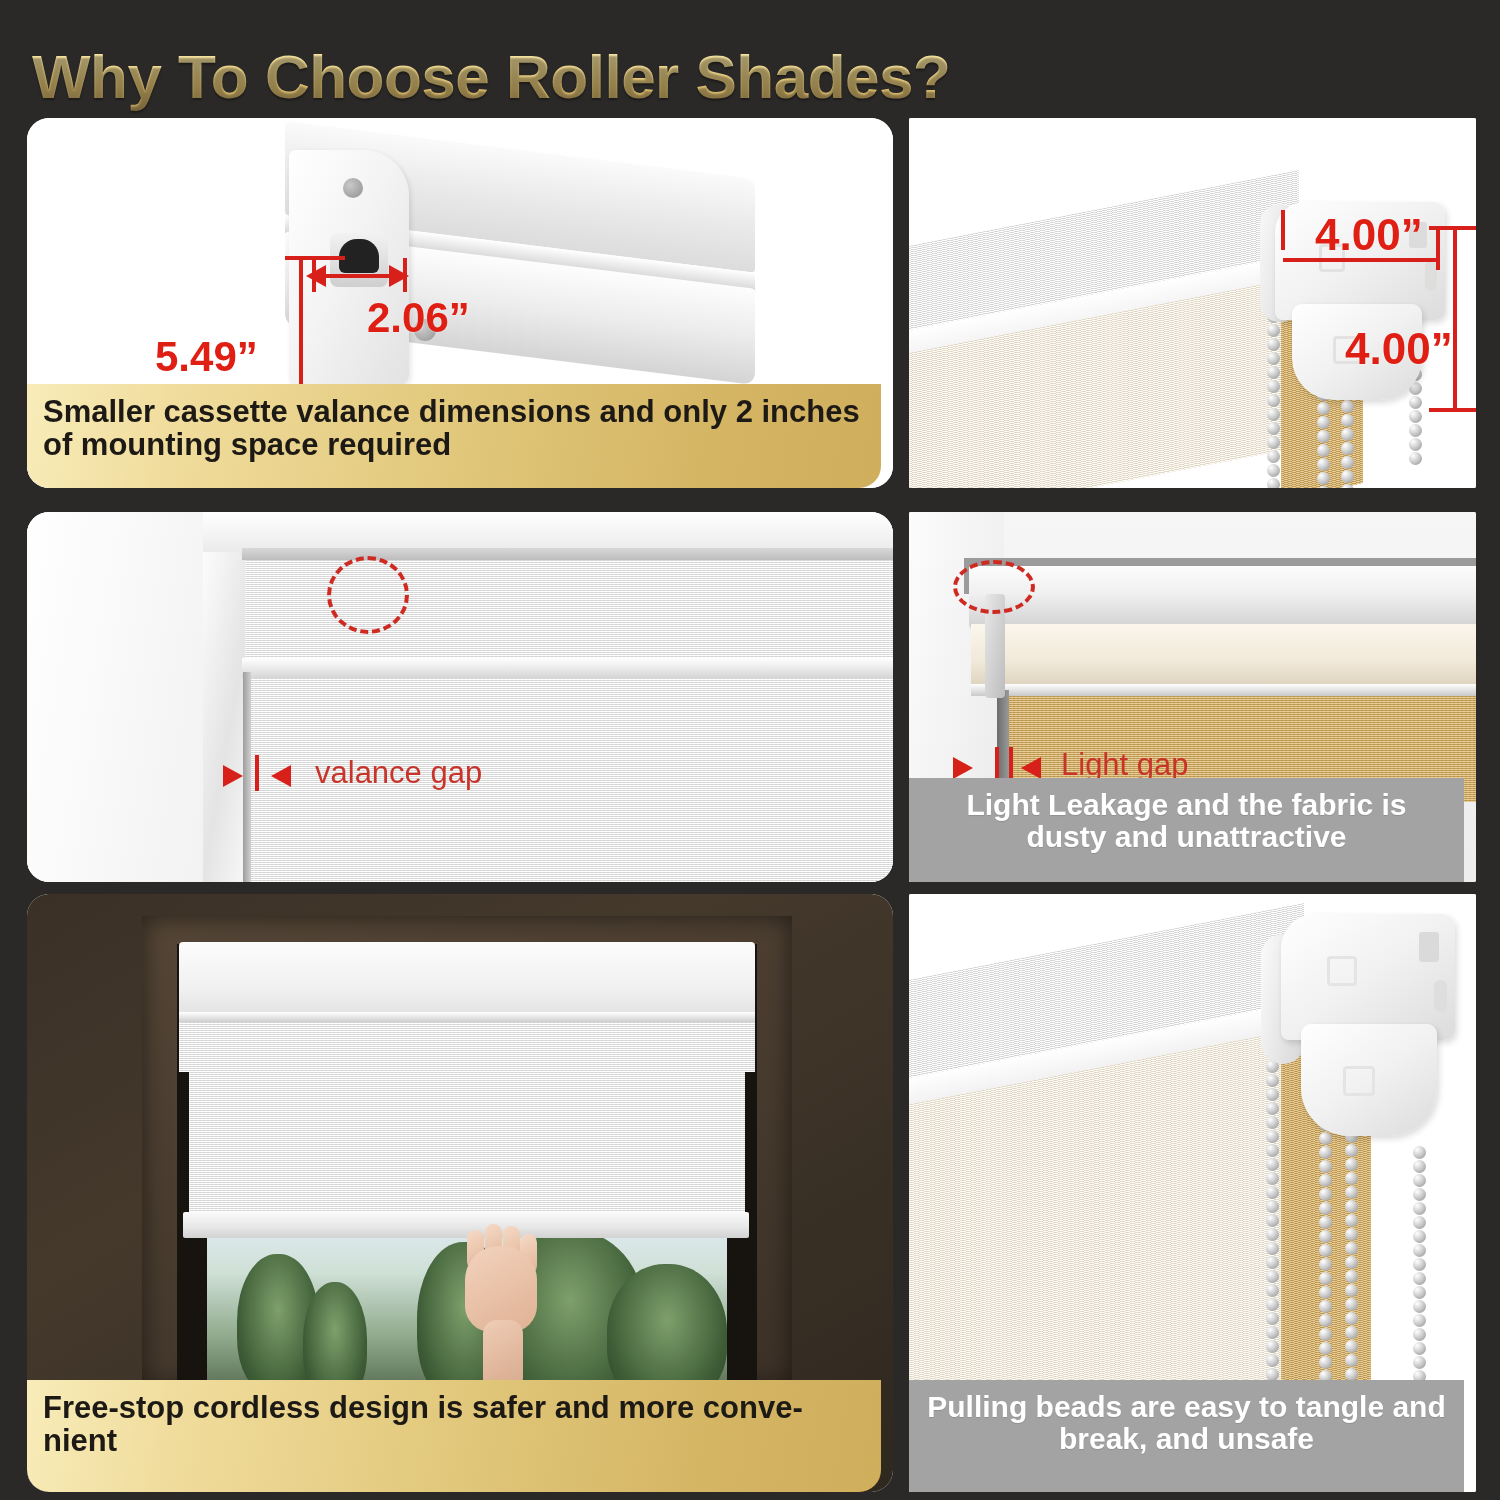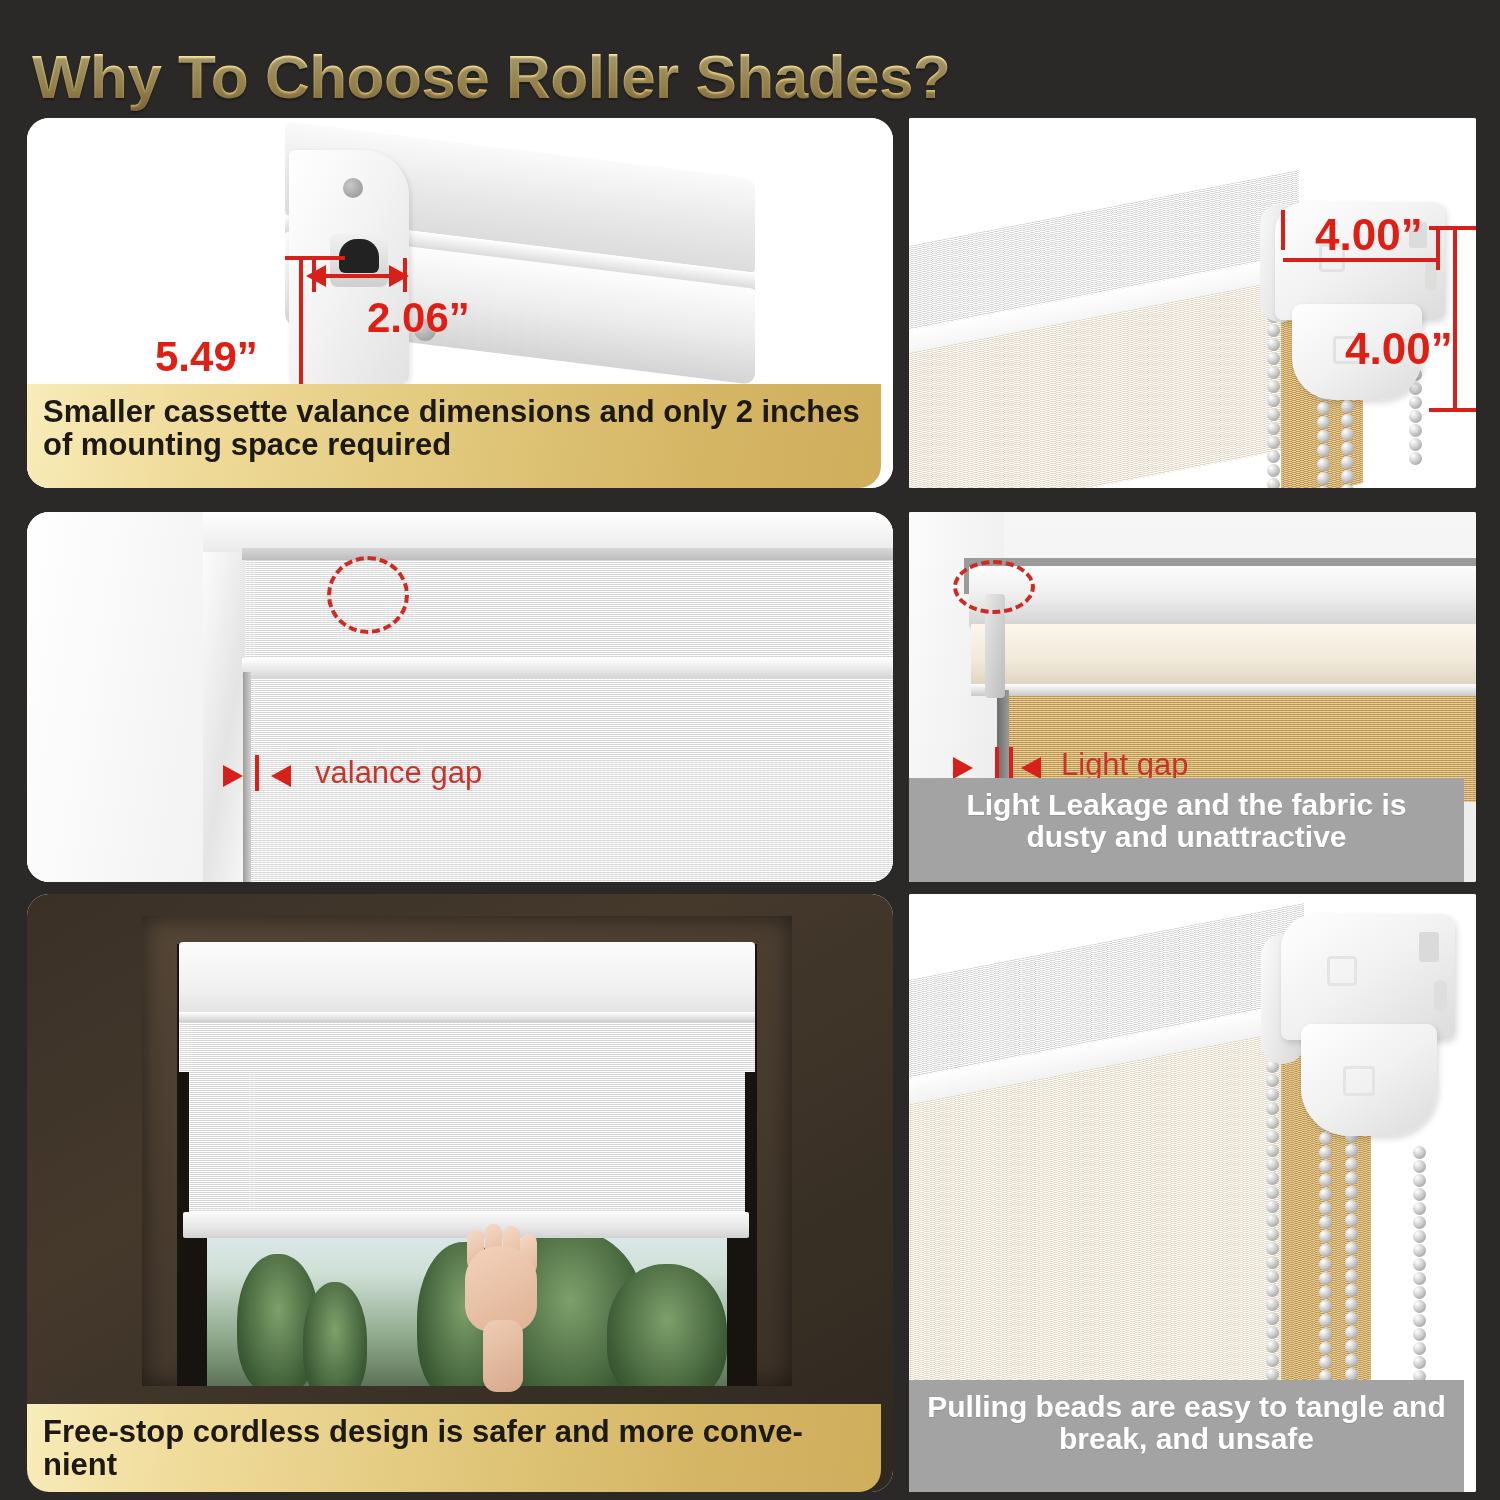--- a/index.html
+++ b/index.html
@@ -51,21 +51,21 @@
     background:linear-gradient(100deg,#f8ecb9 0%,#f0dc9c 18%,#e2c97d 48%,#d5b665 78%,#cfae5c 100%);
     color:#1d1a16; font-size:31px;
     border-bottom-left-radius:22px; border-bottom-right-radius:22px;
   }
   .cap.gray{
     background:#a3a3a3; color:#ffffff; font-size:30px;
     text-shadow:0 1px 1px rgba(0,0,0,0.12);
   }
   .cap.g1{ height:104px; }
   .cap.g2{ height:104px; }
-  .cap.g3{ height:88px; }
+  .cap.g3{ height:112px; }
   .cap.y2{ height:104px; }
   .cap.y3{ height:112px; }
 
   
   .weave-white{
     background-color:#f2f2f1;
     background-image:
       repeating-linear-gradient(0deg, rgba(255,255,255,0.95) 0px, rgba(255,255,255,0.95) 1px, rgba(198,198,198,0.55) 1px, rgba(198,198,198,0.55) 2px),
       repeating-linear-gradient(90deg, rgba(255,255,255,0.35) 0px, rgba(255,255,255,0.35) 2px, rgba(186,186,186,0.28) 2px, rgba(186,186,186,0.28) 4px);
   }

